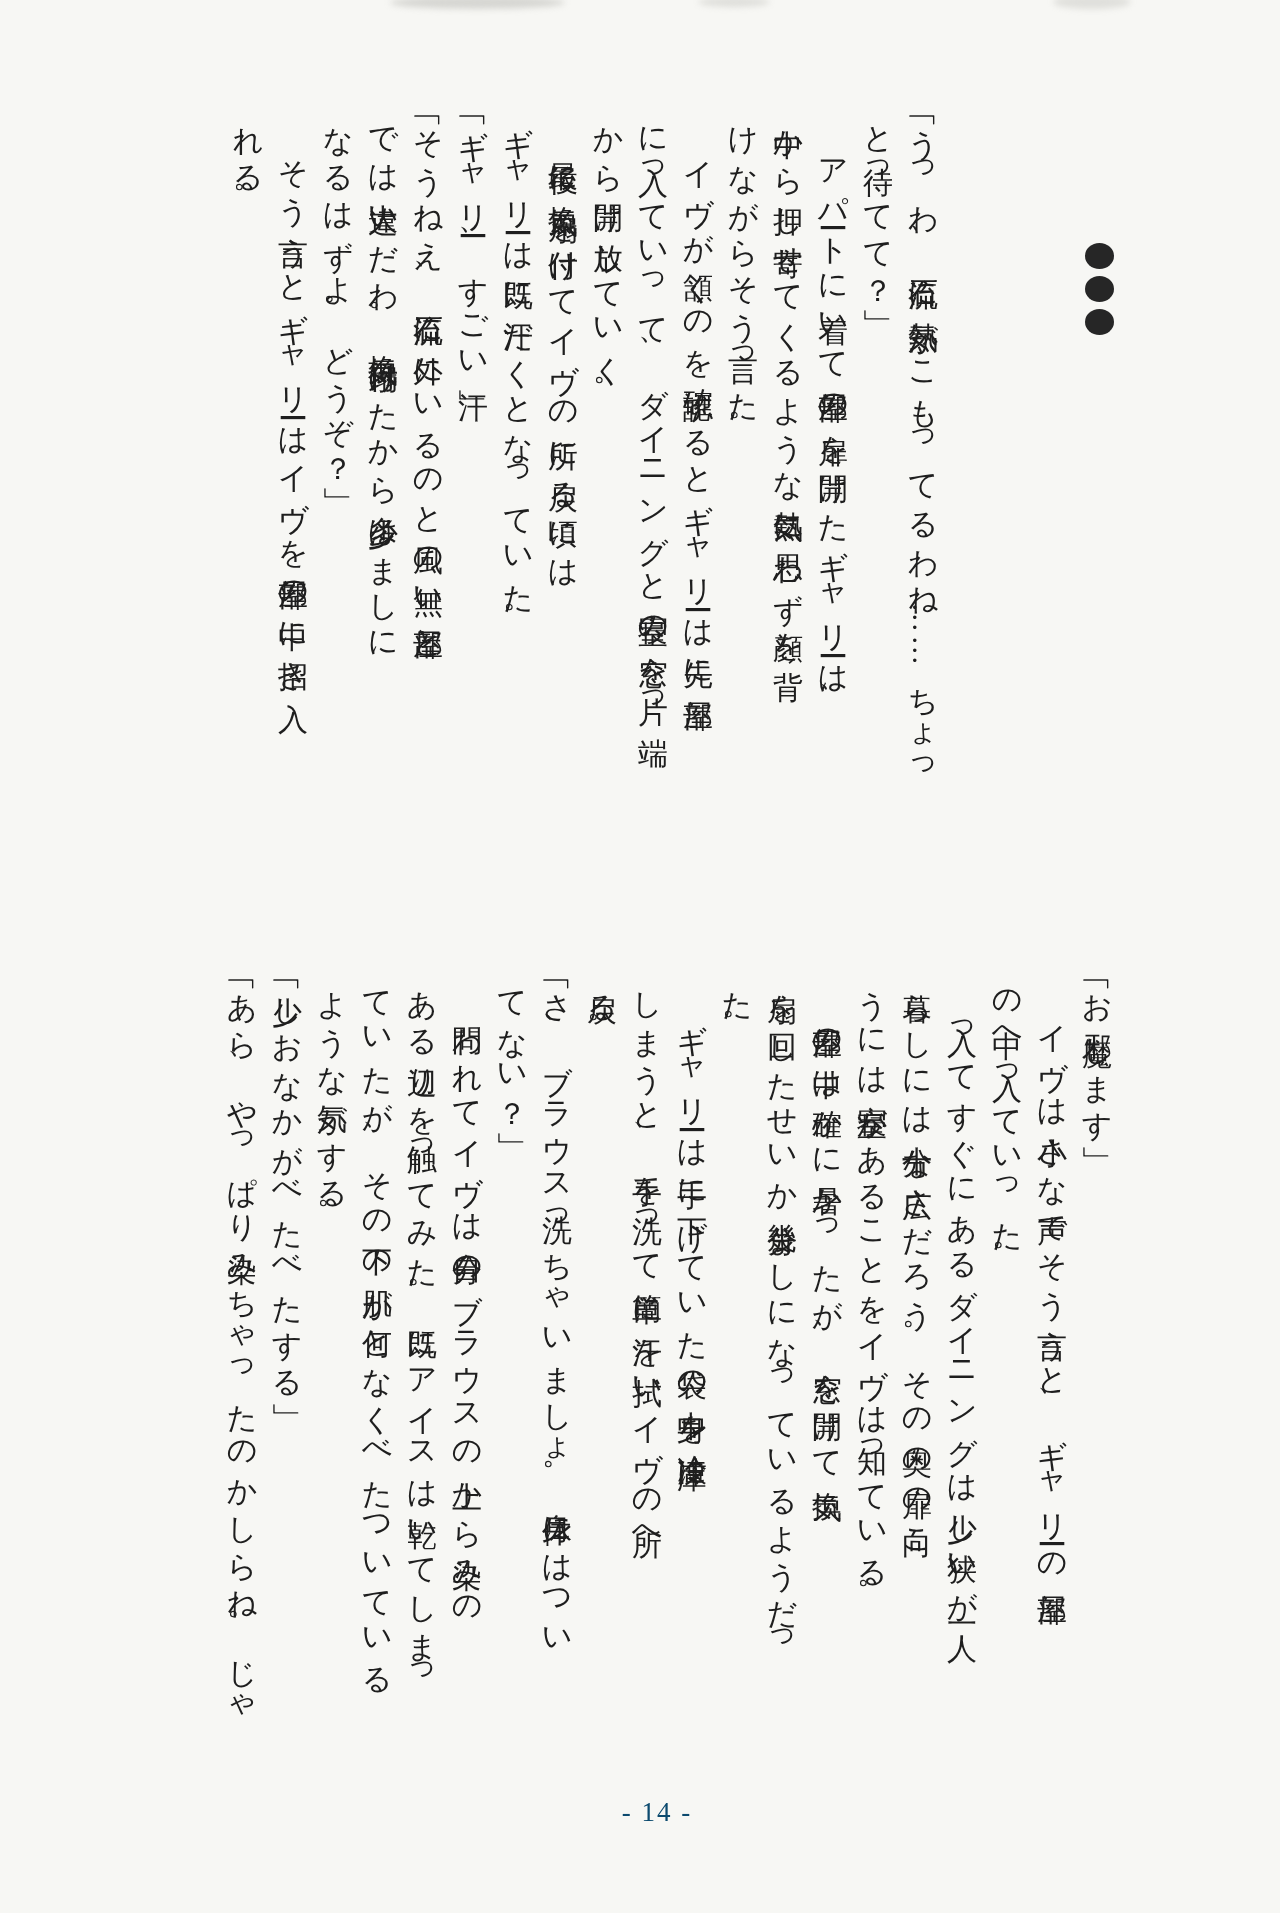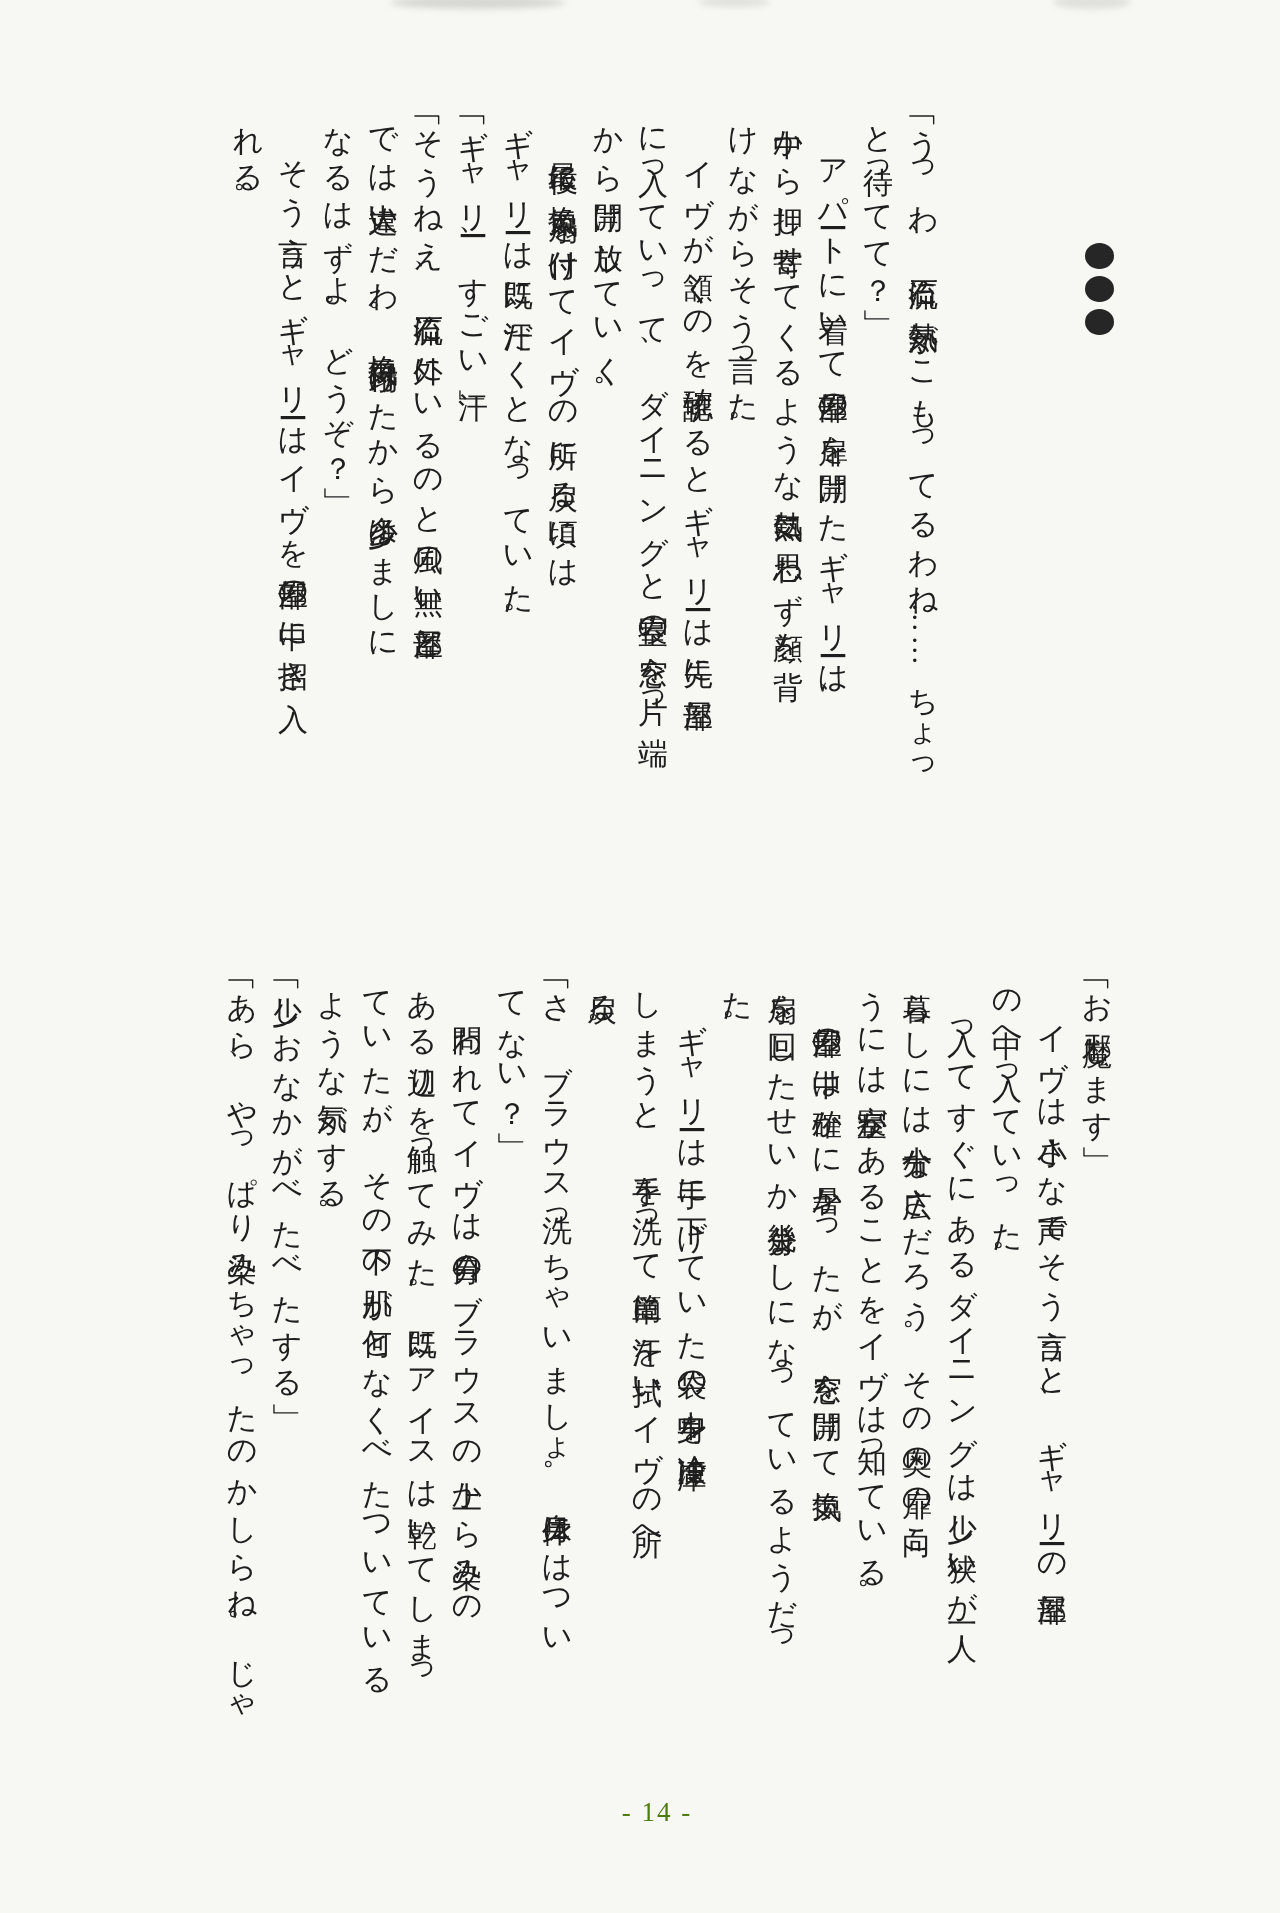--- a/index.html
+++ b/index.html
@@ -126,15 +126,15 @@
     <div class="col">「さ、ブラウス洗っちゃいましょ。身体にはつい</div>
     <div class="col">てない？」</div>
     <div class="col">　問われてイヴは自分のブラウスの上から染みの</div>
     <div class="col">ある辺りを触ってみた。既にアイスは乾いてしまっ</div>
     <div class="col">ていたが、その下の肌が何となくべたついている</div>
     <div class="col">ような気がする。</div>
     <div class="col">「少しおなかがべたべたする」</div>
     <div class="col">「あら、やっぱり染みちゃったのかしらね。じゃ</div>
   </div>
 
-  <div class="footer" style="color: #4d7c0f;">- 14 -</div>
+  <div class="footer" style="color: #0c4a6e;">- 14 -</div>
 
 </div>
 
 </body></html>

